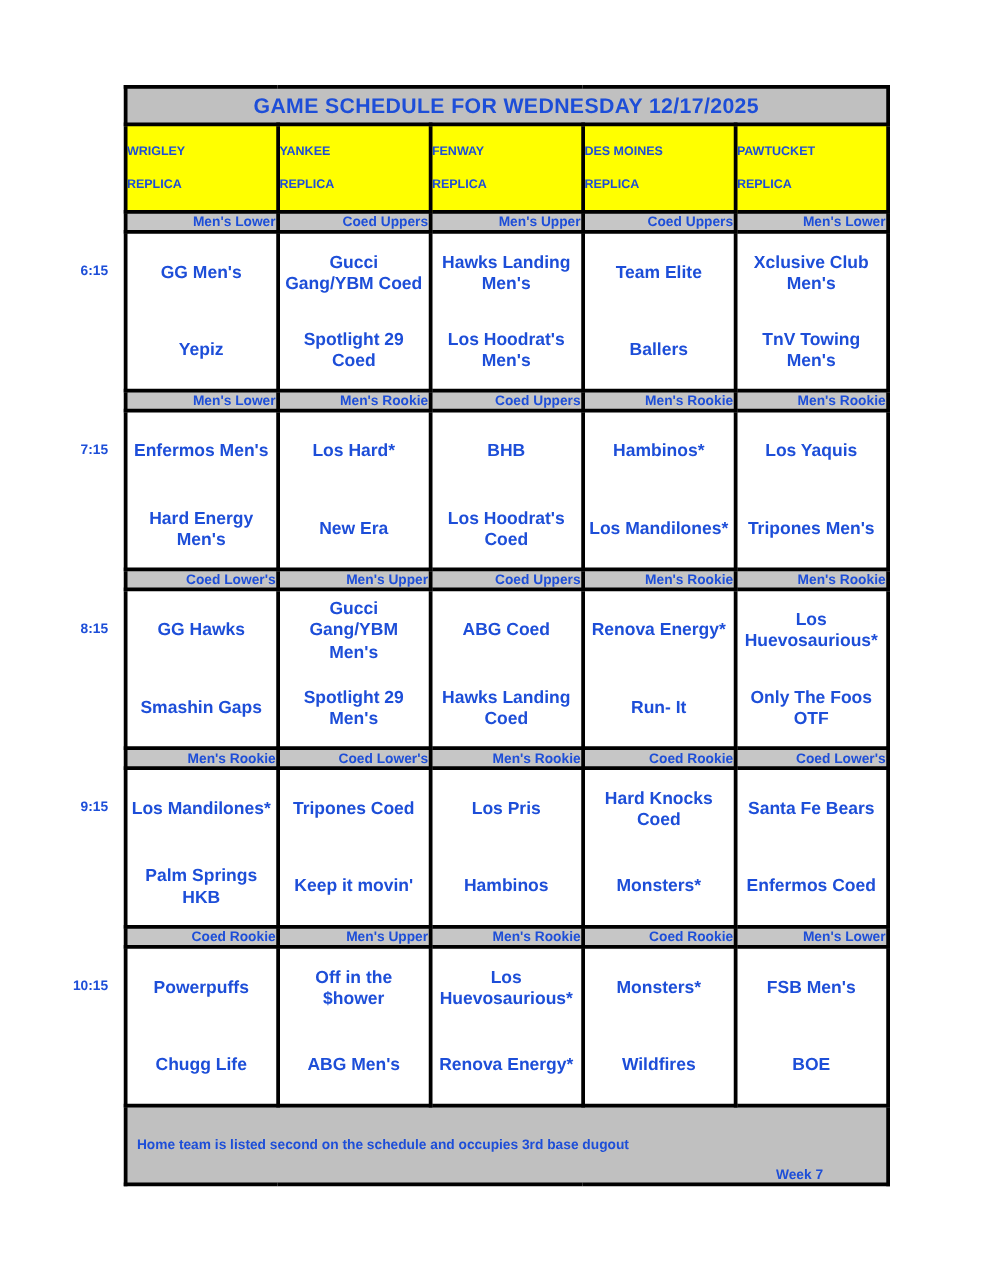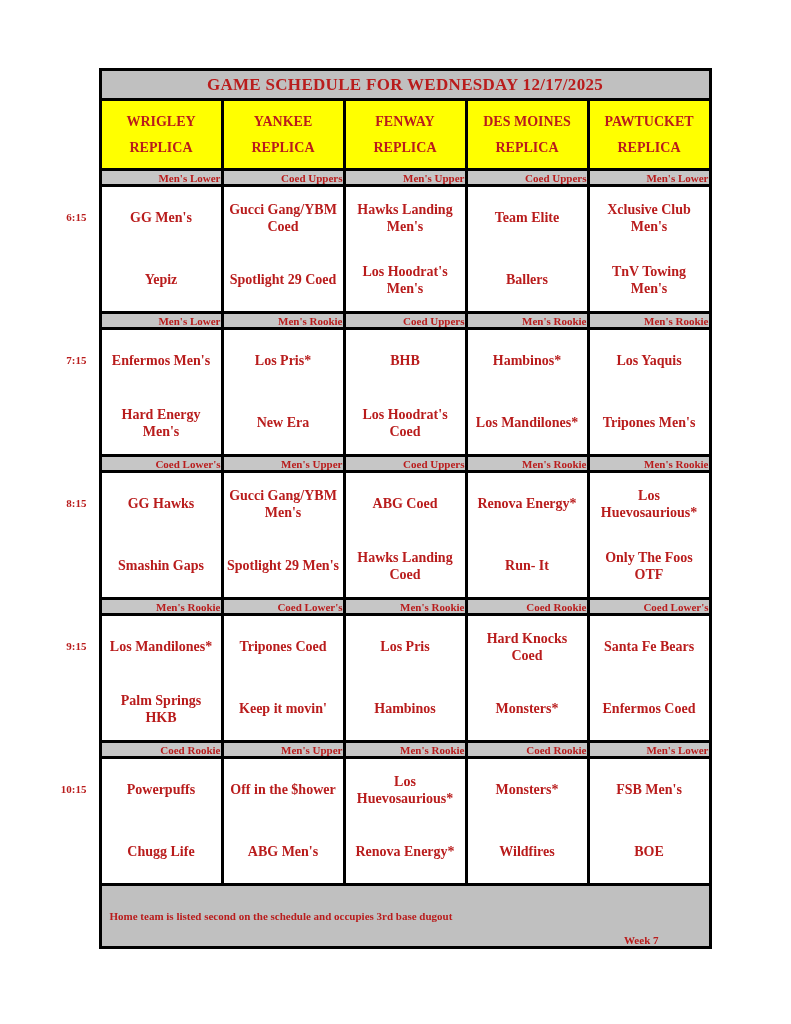--- a/index.html
+++ b/index.html
@@ -2,23 +2,23 @@
 <html><head>
 <meta charset="utf-8">
 <style>
   * { margin: 0; padding: 0; box-sizing: border-box; }
   html, body { background: #ffffff; }
   .page {
     position: relative;
     width: 791px;
     height: 1024px;
     background: #ffffff;
-    font-family: Liberation Serif, serif;
+    font-family: Liberation Sans, sans-serif;
     font-weight: bold;
-    color: #b91c1c;
+    color: #1d4ed8;
     overflow: hidden;
     border-radius: 15px;
   }
   table.schedule {
     border-collapse: collapse;
     table-layout: fixed;
     margin-top: 68px;
   }
   col.gutter-col { width: 100px; }
   col.field-col  { width: 122px; }
@@ -32,23 +32,22 @@
     background: #c0c0c0;
     height: 30px;
     text-align: center;
     vertical-align: middle;
     font-size: 17px;
     letter-spacing: 0.3px;
   }
   td.field-cell {
     background: #ffff00;
     height: 70px;
-    text-align: center;
     vertical-align: middle;
-    font-size: 14px;
+    font-size: 10px;
   }
   .field-line { line-height: 26px; }
   td.division-cell {
     background: #c6c6c6;
     height: 16px;
     text-align: right;
     vertical-align: middle;
     font-size: 11px;
   }
   td.game-cell { height: 124px; padding: 0; vertical-align: top; }
@@ -183,21 +182,21 @@
     <tr>
       <td class="gutter time-cell">7:15</td>
       <td class="bordered game-cell">
             <div class="matchup">
         <div class="team">Enfermos Men's</div>
         <div class="team">Hard Energy Men's</div>
             </div>
           </td>
       <td class="bordered game-cell">
             <div class="matchup">
-        <div class="team">Los Pris*</div>
+        <div class="team">Los Hard*</div>
         <div class="team">New Era</div>
             </div>
           </td>
       <td class="bordered game-cell">
             <div class="matchup">
         <div class="team">BHB</div>
         <div class="team">Los Hoodrat's Coed</div>
             </div>
           </td>
       <td class="bordered game-cell">

